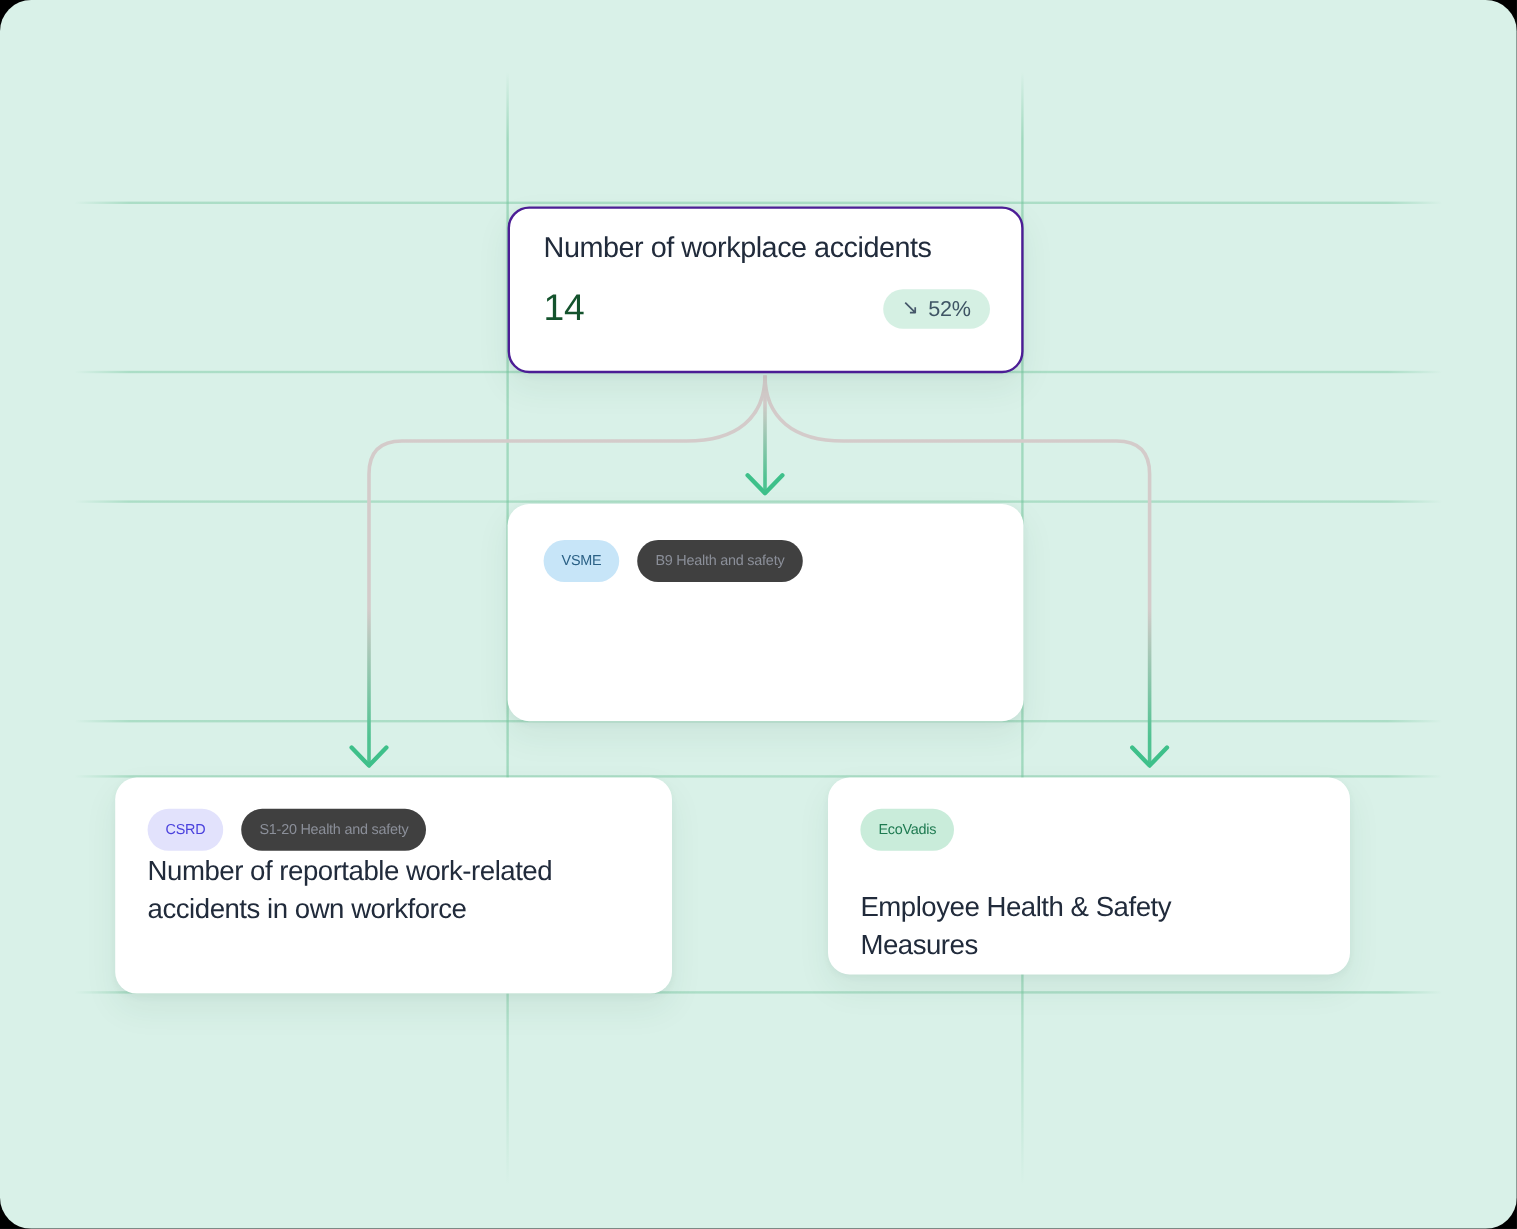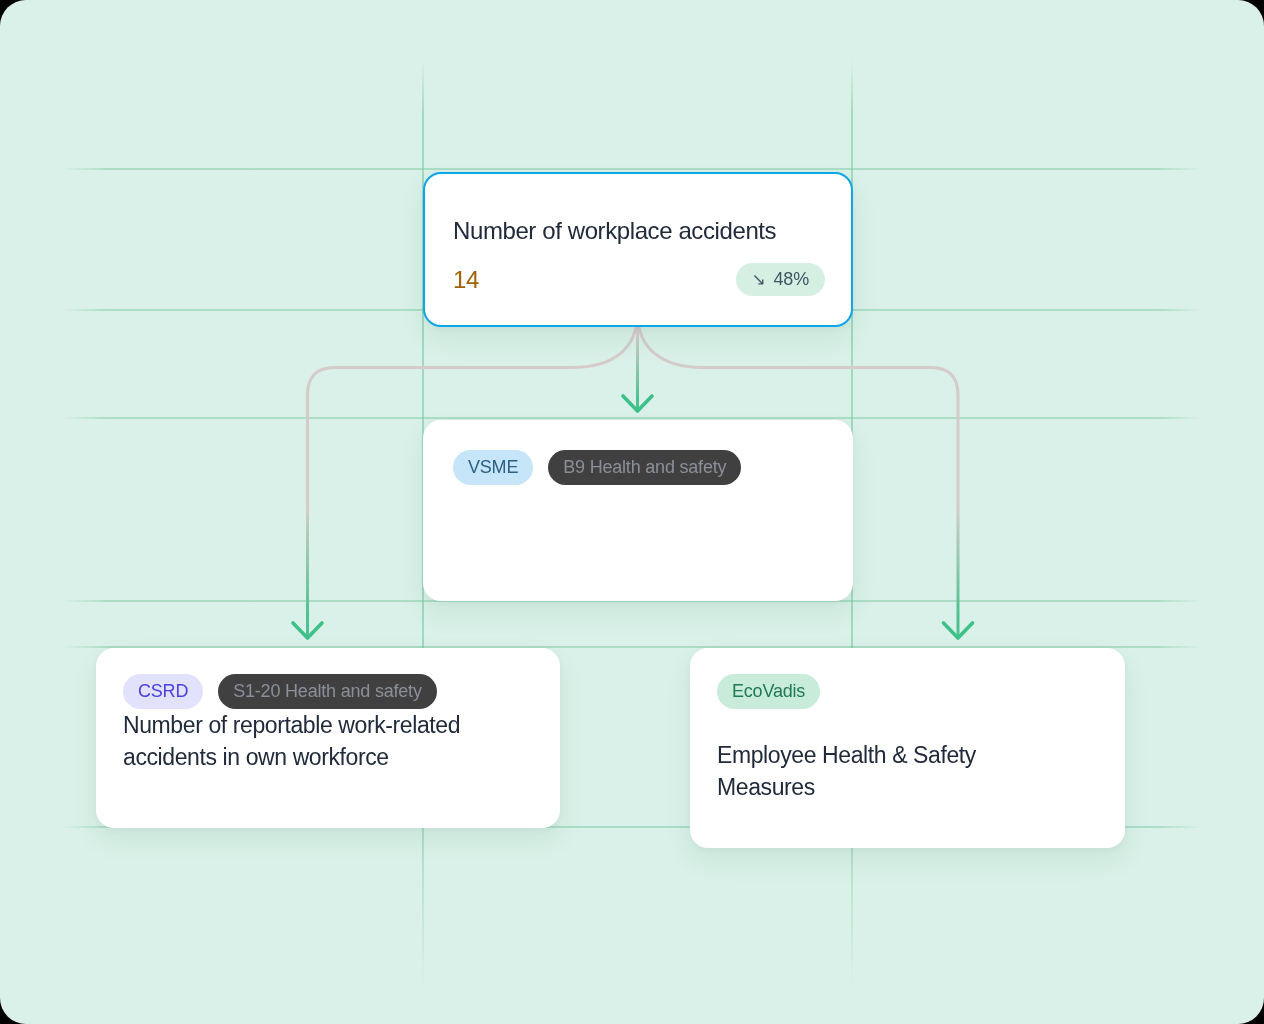--- a/index.html
+++ b/index.html
@@ -10,36 +10,36 @@
   .vline{position:absolute;top:60px;height:928px;width:2px;z-index:1;
     background:linear-gradient(to bottom,rgba(116,198,157,0) 0%,rgba(116,198,157,.55) 6%,rgba(116,198,157,.55) 80%,rgba(116,198,157,0) 100%);}
   .hline{position:absolute;left:62px;width:1140px;height:1.5px;z-index:1;
     background:linear-gradient(to right,rgba(116,198,157,0) 0%,rgba(116,198,157,.45) 4%,rgba(116,198,157,.45) 96%,rgba(116,198,157,0) 100%);}
 
   .connectors{position:absolute;left:0;top:0;z-index:2;pointer-events:none;}
 
   
   .card{position:absolute;background:#fff;border-radius:18px;z-index:3;box-sizing:border-box;
     box-shadow:0 12px 28px rgba(25,80,58,.07),0 2px 6px rgba(25,80,58,.05);}
-  .card-root{left:423px;top:172px;width:430px;height:155px;border:2px solid #0ea5e9;padding:42px 26px 0 28px;}
+  .card-root{left:423px;top:172px;width:430px;height:139px;border:2px solid #4c1d95;padding:18px 26px 0 28px;}
   .card-mid{left:423px;top:420px;width:430px;height:181px;padding:30px 28px 0 30px;}
   .card-bl{left:96px;top:648px;width:464px;height:180px;padding:26px 26px 0 27px;}
-  .card-br{left:690px;top:648px;width:435px;height:200px;padding:26px 26px 0 27px;}
+  .card-br{left:690px;top:648px;width:435px;height:164px;padding:26px 26px 0 27px;}
 
   .node-title{color:#212b3b;font-size:23px;line-height:32px;font-weight:500;letter-spacing:-.4px;}
   .card-root .node-title{font-size:24px;line-height:30px;white-space:nowrap;}
 
   .value-row{display:flex;align-items:center;justify-content:space-between;margin-top:17px;}
-  .metric-value{color:#a16207;font-size:24px;letter-spacing:-.3px;text-align:center;}
+  .metric-value{color:#14532d;font-size:31px;letter-spacing:-.3px;text-align:center;}
   .trend-badge{display:flex;align-items:center;gap:8px;background:#d5f0e3;border-radius:999px;
     padding:6px 16px;font-size:18px;color:#3f5564;letter-spacing:-.2px;}
   .trend-badge .glyph{font-size:17px;line-height:18px;color:#46586a;}
 
   .tags{display:flex;gap:15px;align-items:center;}
-  .tag{display:inline-block;border-radius:999px;padding:7px 15px;font-size:18px;line-height:21px;letter-spacing:-.2px;white-space:nowrap;}
+  .tag{display:inline-block;border-radius:999px;padding:7px 15px;font-size:12px;line-height:21px;letter-spacing:-.2px;white-space:nowrap;}
   .tag.vsme{background:#c7e5f8;color:#2b6186;}
   .tag.csrd{background:#e2e2fc;color:#4a41dd;}
   .tag.ecovadis{background:#c9ecda;color:#1e7a51;}
   .tag.neutral{background:#404040;color:#8b8f99;}
 
   .card-mid .node-title{margin-top:26px;max-width:382px;}
   .card-bl .node-title{max-width:408px;}
   .card-br .node-title{margin-top:30px;max-width:312px;}
 </style>
 </head>
@@ -77,21 +77,21 @@
     <path d="M 637.5 313 L 637.5 409" fill="none" stroke="url(#gradCenter)" stroke-width="3"></path>
     <path d="M 623 396 L 637.5 411 L 652 396" fill="none" stroke="#3ec08a" stroke-width="3.6" stroke-linecap="round" stroke-linejoin="round"></path>
   </svg>
 
   <div class="card card-root">
     <div class="node-title">Number of workplace accidents</div>
     <div class="value-row">
       <span class="metric-value">14</span>
       <span class="trend-badge">
         <span class="glyph">↘</span>
-        <span>48%</span>
+        <span>52%</span>
       </span>
     </div>
   </div>
 
   <div class="card card-mid">
     <div class="tags">
       <span class="tag vsme">VSME</span>
       <span class="tag neutral">B9 Health and safety</span>
     </div>
   </div>

